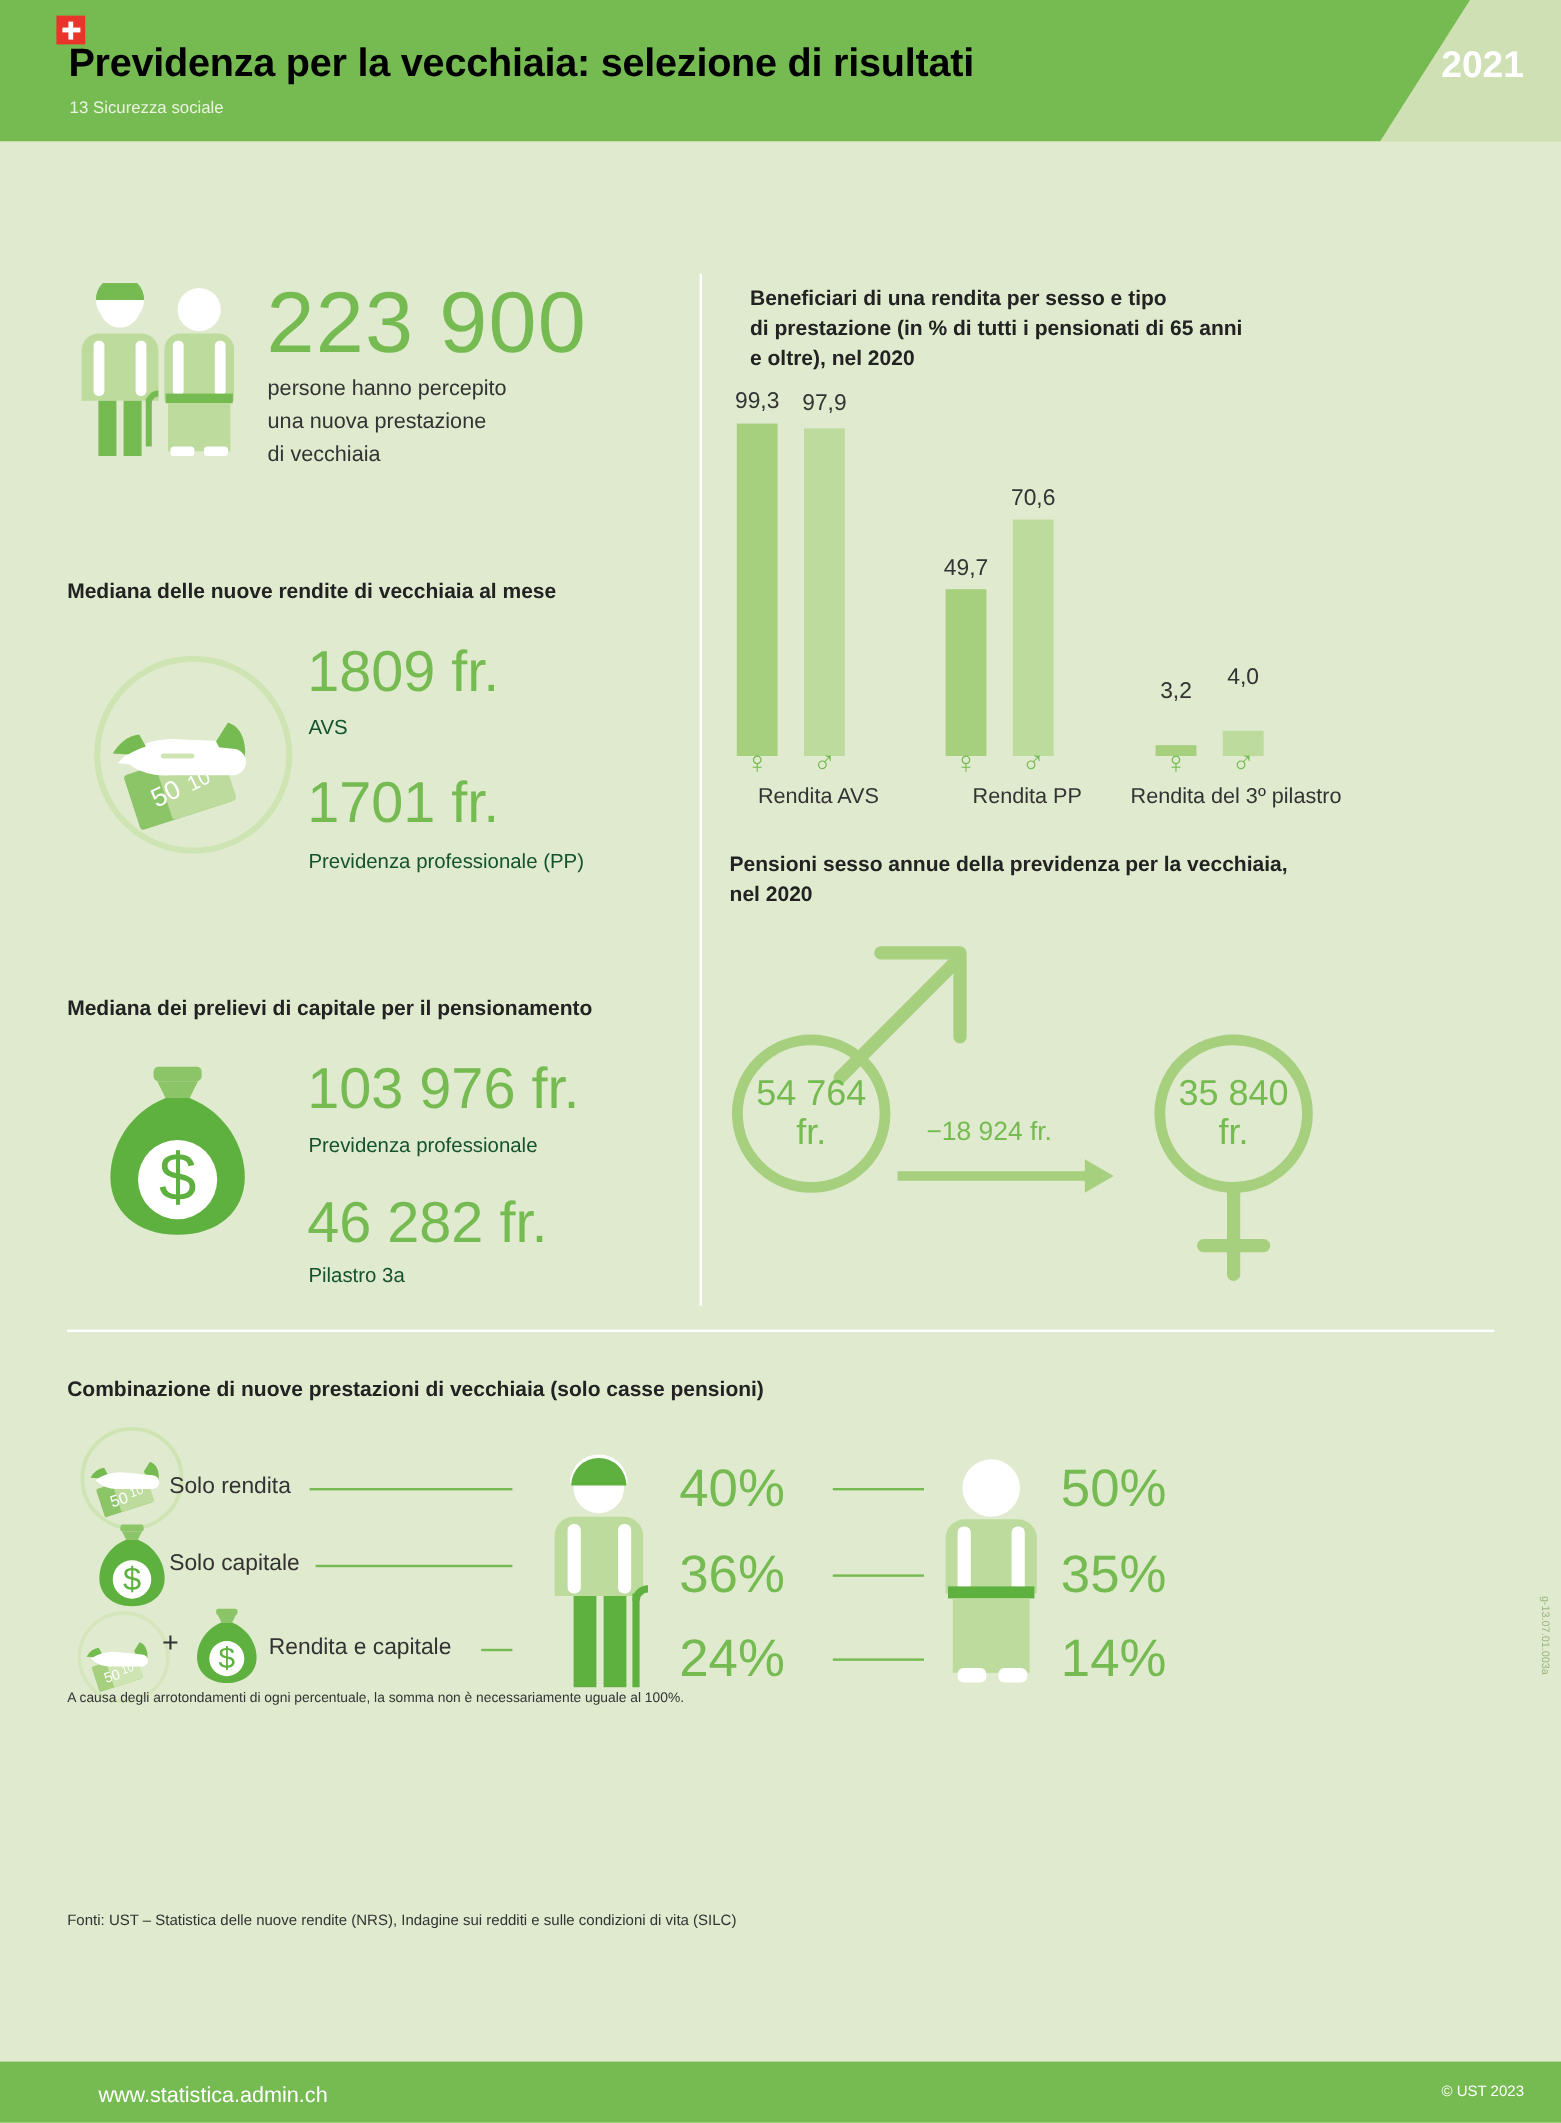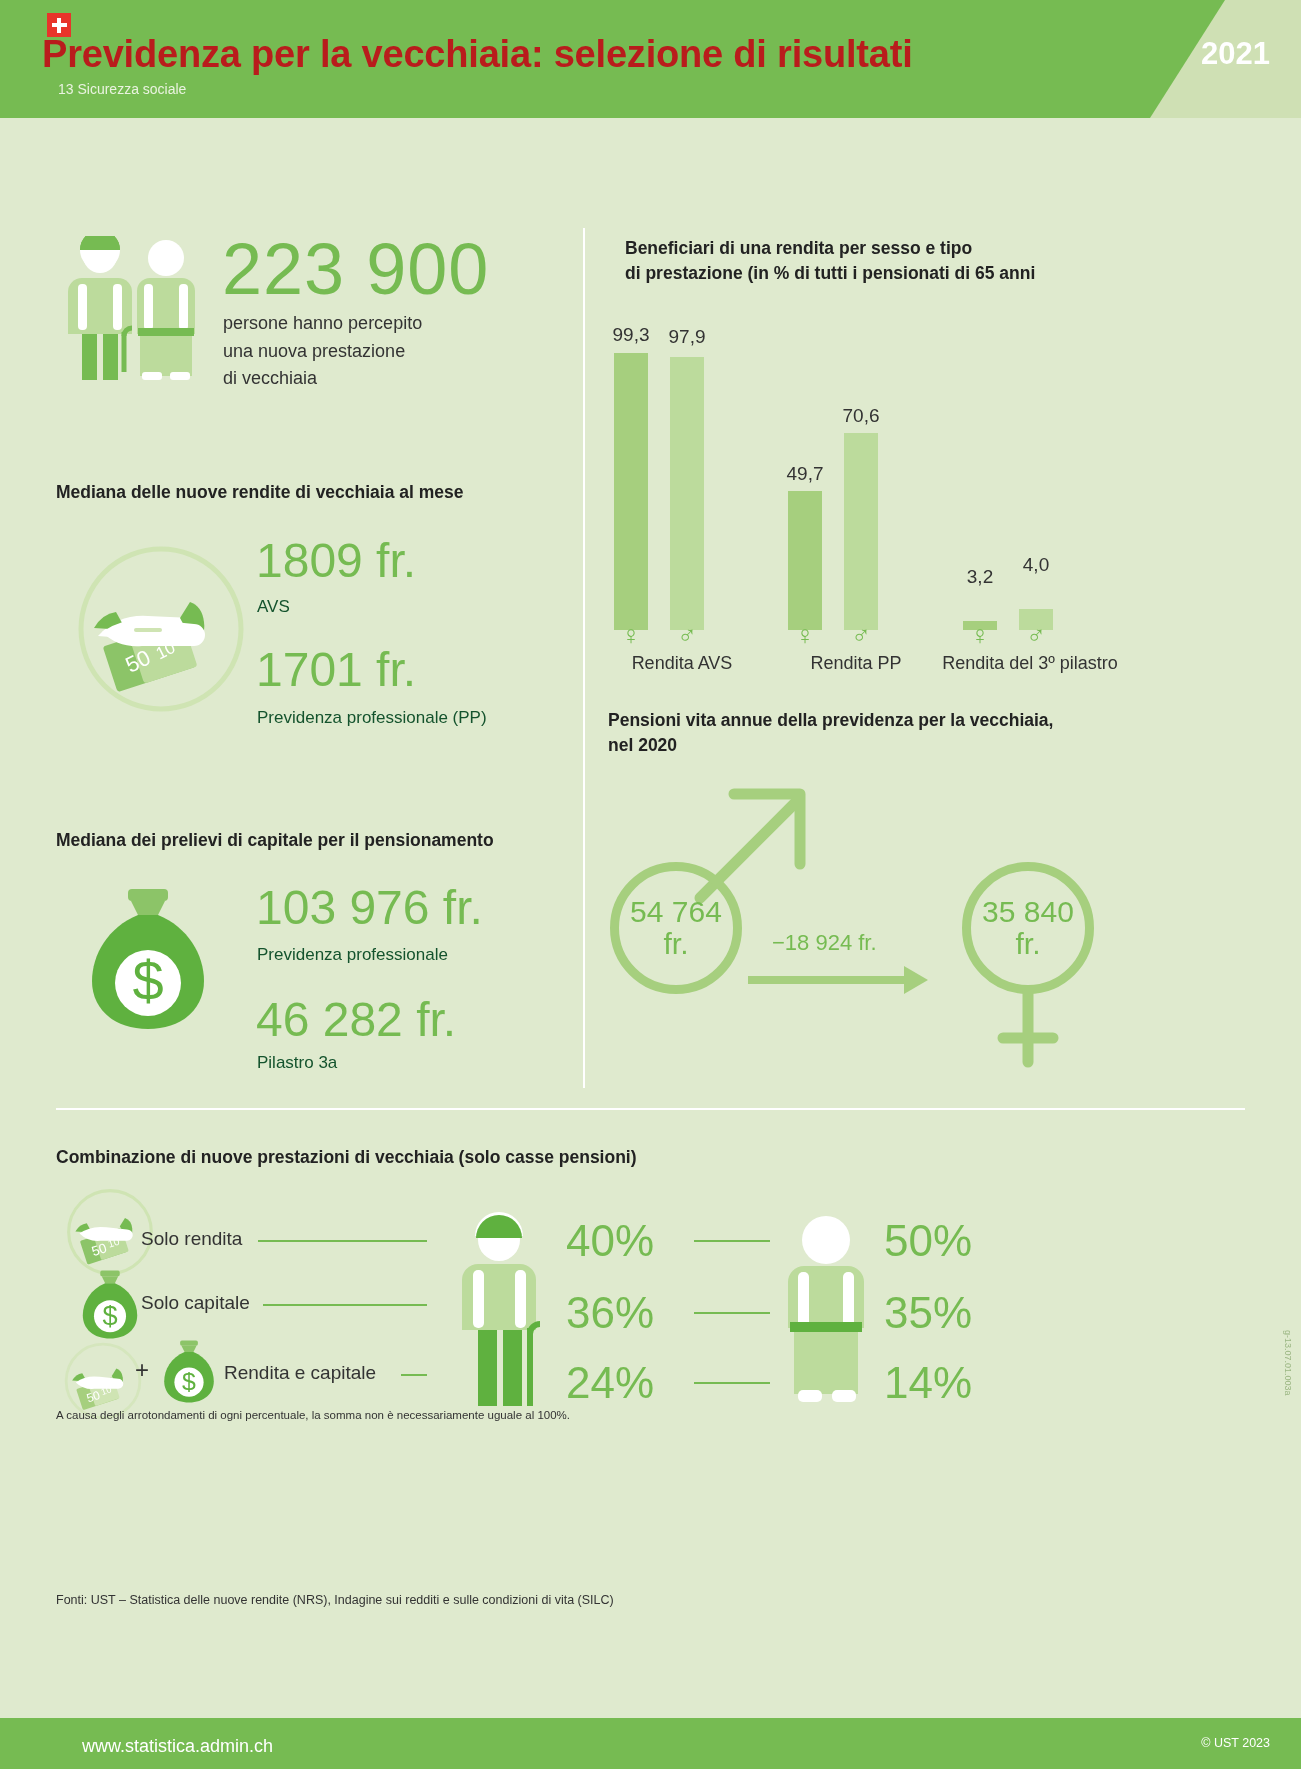--- a/index.html
+++ b/index.html
@@ -17,22 +17,22 @@
     background: #cfe0b4;
     overflow: hidden;
   }
   .header-green {
     position: absolute; left: 0; top: 0;
     width: 1301px; height: 118px;
     background: #76bb52;
     clip-path: polygon(0 0, 1225px 0, 1150px 118px, 0 118px);
   }
   .header-title {
-    position: absolute; left: 42px; top: 33px;
-    font-size: 38px; font-weight: bold; color: #b91c1c;
+    position: absolute; left: 57px; top: 33px;
+    font-size: 33px; font-weight: bold; color: #000000;
     letter-spacing: -0.2px;
   }
   .header-subtitle {
     position: absolute; left: 58px; top: 81px;
     font-size: 14px; color: #eaf3e0;
   }
   .header-year {
     position: absolute; right: 31px; top: 36px;
     font-size: 31px; font-weight: bold; color: #ffffff;
   }
@@ -217,20 +217,21 @@
 <div class="amt-sub" style="left:257px; top:945px;">Previdenza professionale</div>
 <div class="amt" style="left:256px; top:992px;">46 282 fr.</div>
 <div class="amt-sub" style="left:257px; top:1053px;">Pilastro 3a</div>
 
 <div class="vdiv"></div>
 <div class="hdiv"></div>
 
 <div class="chart-title sect-title">
   <div>Beneficiari di una rendita per sesso e tipo</div>
   <div>di prestazione (in % di tutti i pensionati di 65 anni</div>
+  <div>e oltre), nel 2020</div>
 </div>
 
 <div class="chart-area">
 
   <div class="bar bar-f" style="left:6px;  height:277px;"></div>
   <div class="bar bar-m" style="left:62px; height:273px;"></div>
   <div class="bar-lbl" style="left:-7px; top:-6px;">99,3</div>
   <div class="bar-lbl" style="left:49px; top:-4px;">97,9</div>
 
   <div class="bar bar-f" style="left:180px; height:139px;"></div>
@@ -249,21 +250,21 @@
 <div class="sym" style="left:788px; top:622px;">♀</div>
 <div class="sym" style="left:844px; top:622px;">♂</div>
 <div class="sym" style="left:963px; top:622px;">♀</div>
 <div class="sym" style="left:1019px; top:622px;">♂</div>
 
 <div class="cat-lbl" style="left:604px; top:653px; width:156px;">Rendita AVS</div>
 <div class="cat-lbl" style="left:778px; top:653px; width:156px;">Rendita PP</div>
 <div class="cat-lbl" style="left:915px; top:653px; width:230px;">Rendita del 3º pilastro</div>
 
 <div class="g-title sect-title">
-  <div>Pensioni vita annue della previdenza per la vecchiaia,</div>
+  <div>Pensioni sesso annue della previdenza per la vecchiaia,</div>
   <div>nel 2020</div>
 </div>
 
 <svg style="position:absolute; left:690px; top:780px;" width="140" height="130" viewBox="0 0 140 130">
   <path d="M10 118 L108 20" stroke="#a6cf7e" stroke-width="11" stroke-linecap="round" fill="none"></path>
   <path d="M44 14 H110 V84" stroke="#a6cf7e" stroke-width="11" stroke-linecap="round" stroke-linejoin="round" fill="none"></path>
 </svg>
 
 <div class="circ" style="left:610px; top:862px; width:132px; height:132px;">
   <span>54 764</span>

